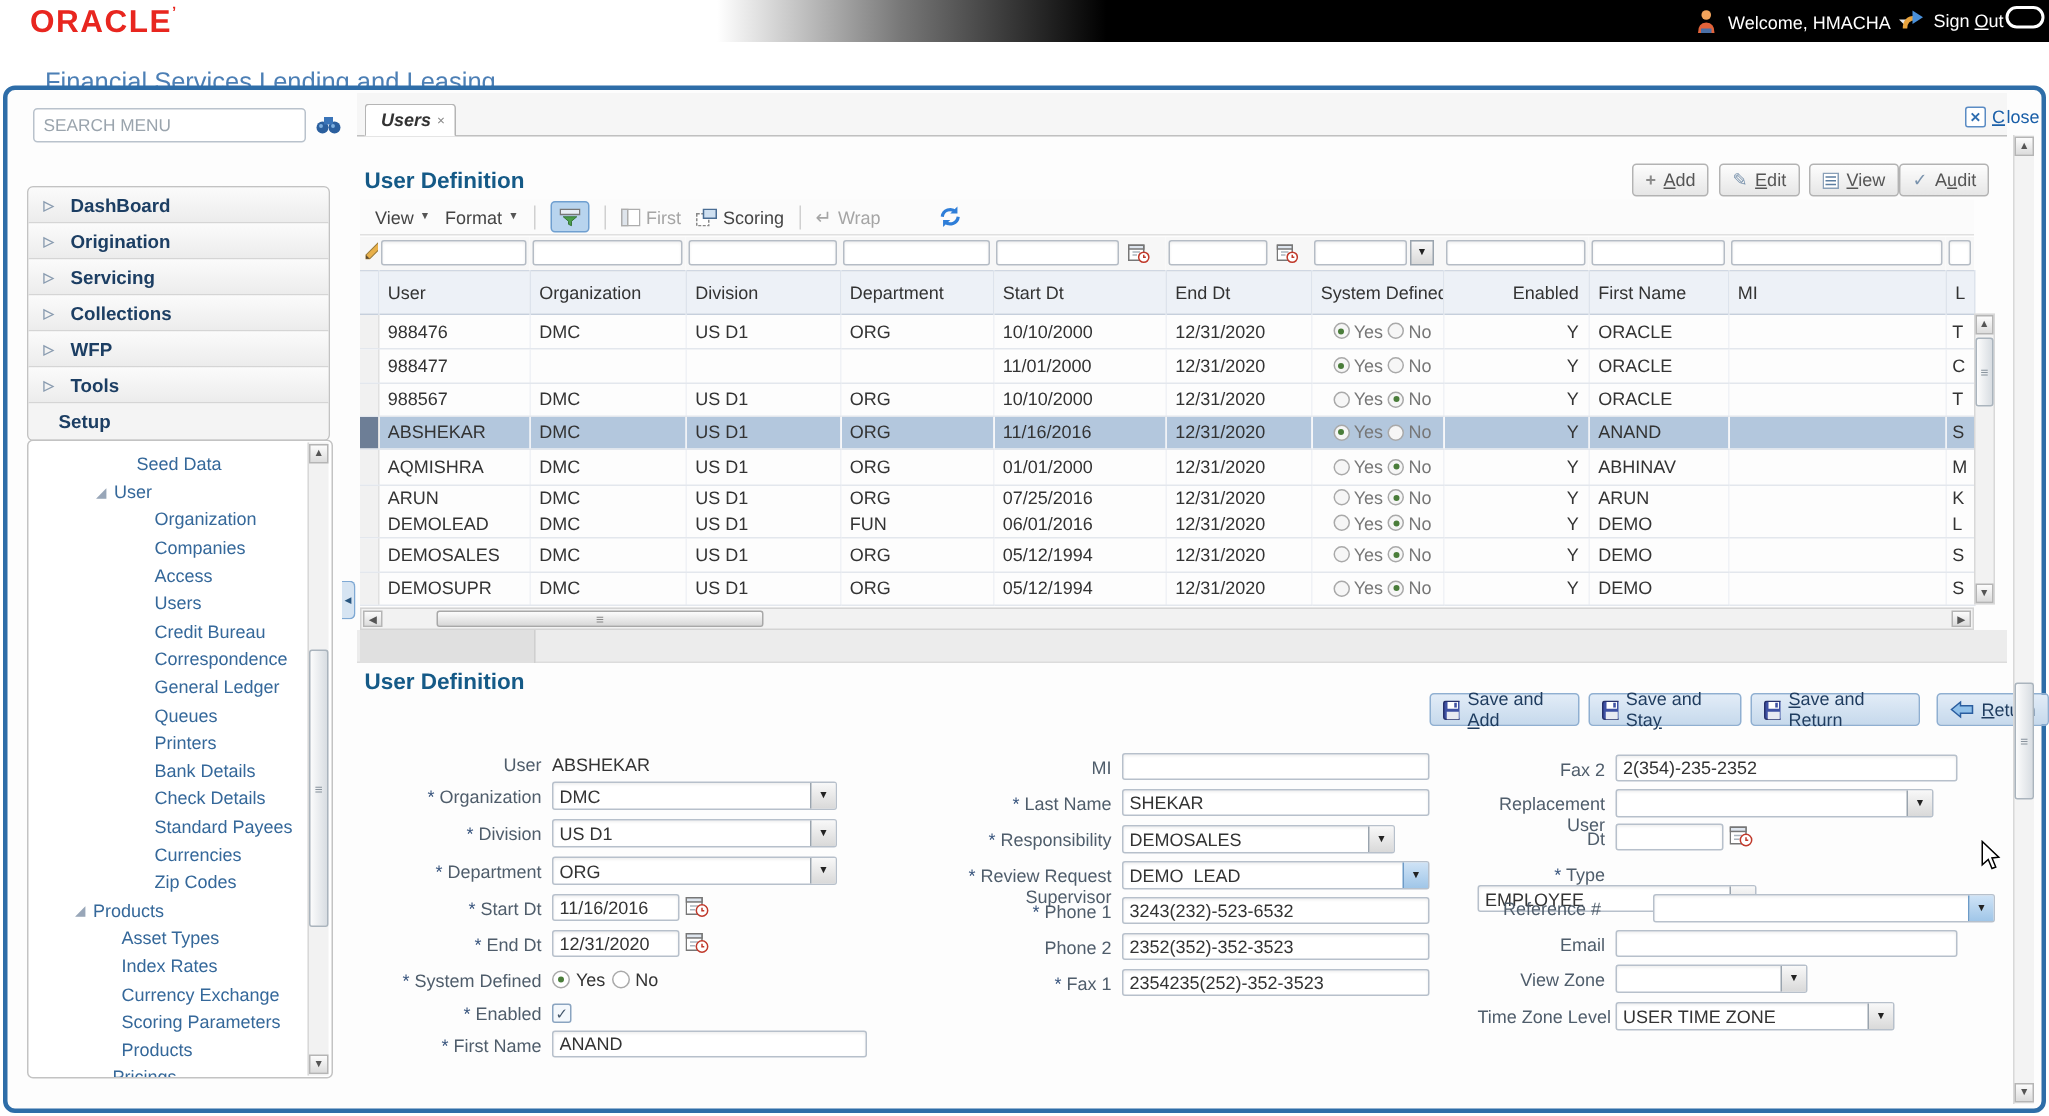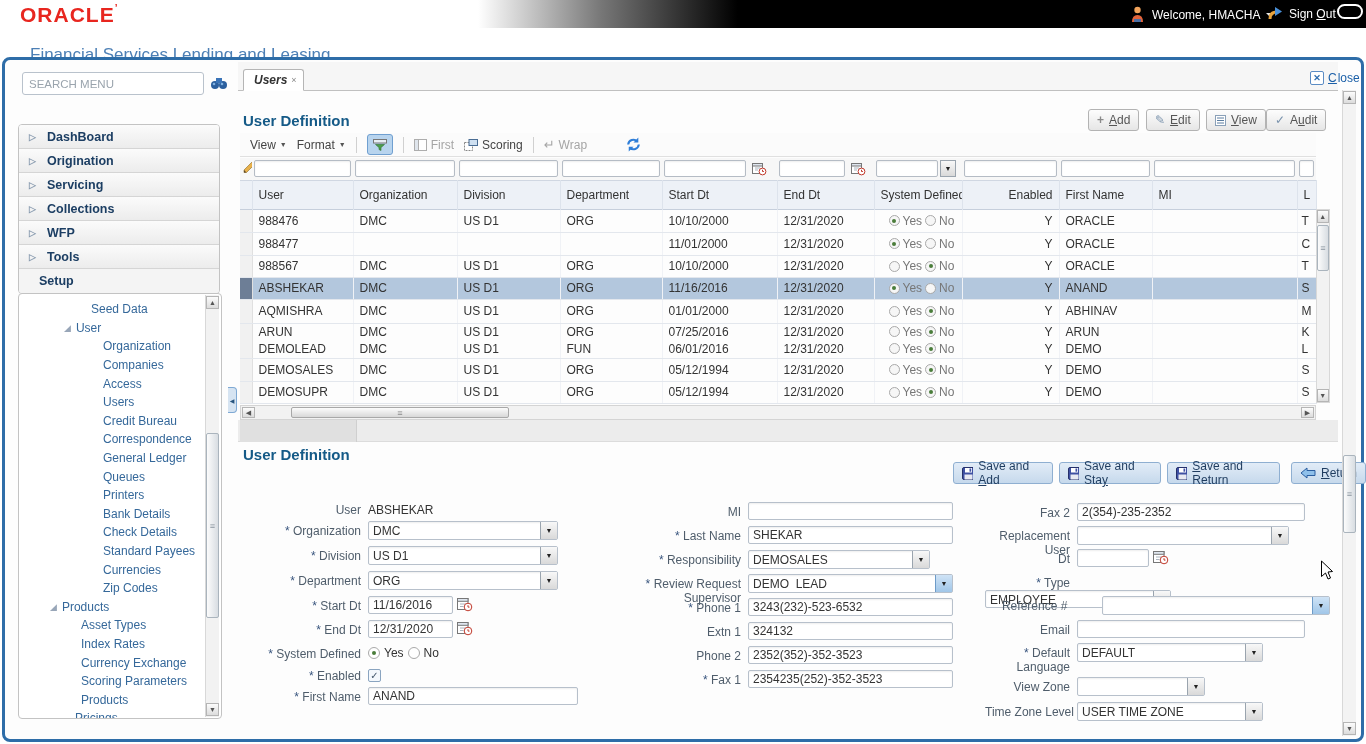--- a/index.html
+++ b/index.html
@@ -773,24 +773,20 @@
           <span class="dd blue">
             <span class="dd-g">▼</span>
           </span>
         </span>
       </div>
     <div class="frw" style="height:24px;">
         <span class="flabel req">Phone 1</span>
         <input class="finput" style="width: 205px;" value="3243(232)-523-6532">
       </div>
     <div class="frw" style="height:24px;">
-        <span class="flabel">Extn 1</span>
-        <input class="finput" style="width: 205px;" value="324132">
-      </div>
-    <div class="frw" style="height:24px;">
         <span class="flabel">Phone 2</span>
         <input class="finput" style="width: 205px;" value="2352(352)-352-3523">
       </div>
     <div class="frw" style="height:24px;">
         <span class="flabel req">Fax 1</span>
         <input class="finput" style="width: 205px;" value="2354235(252)-352-3523">
       </div>
   </div>
 
   <div class="abs c3" style="left:985px;top:503px;width:345px;">
@@ -834,29 +830,20 @@
           <span class="fval"></span>
           <span class="dd blue">
             <span class="dd-g">▼</span>
           </span>
         </span>
       </div>
     <div class="frw" style="height:23px;">
         <span class="flabel">Email</span>
         <input class="finput" style="width: 228px;" value="">
       </div>
-    <div class="frw" style="height:34px;">
-        <span class="flabel req">Default Language</span>
-        <span class="fbox" style="width:186px;">
-          <span class="fval">DEFAULT</span>
-          <span class="dd">
-            <span class="dd-g">▼</span>
-          </span>
-        </span>
-      </div>
     <div class="frw" style="height:25px;">
         <span class="flabel">View Zone</span>
         <span class="fbox" style="width:128px;">
           <span class="fval"></span>
           <span class="dd">
             <span class="dd-g">▼</span>
           </span>
         </span>
       </div>
     <div class="frw" style="height:24px;">

